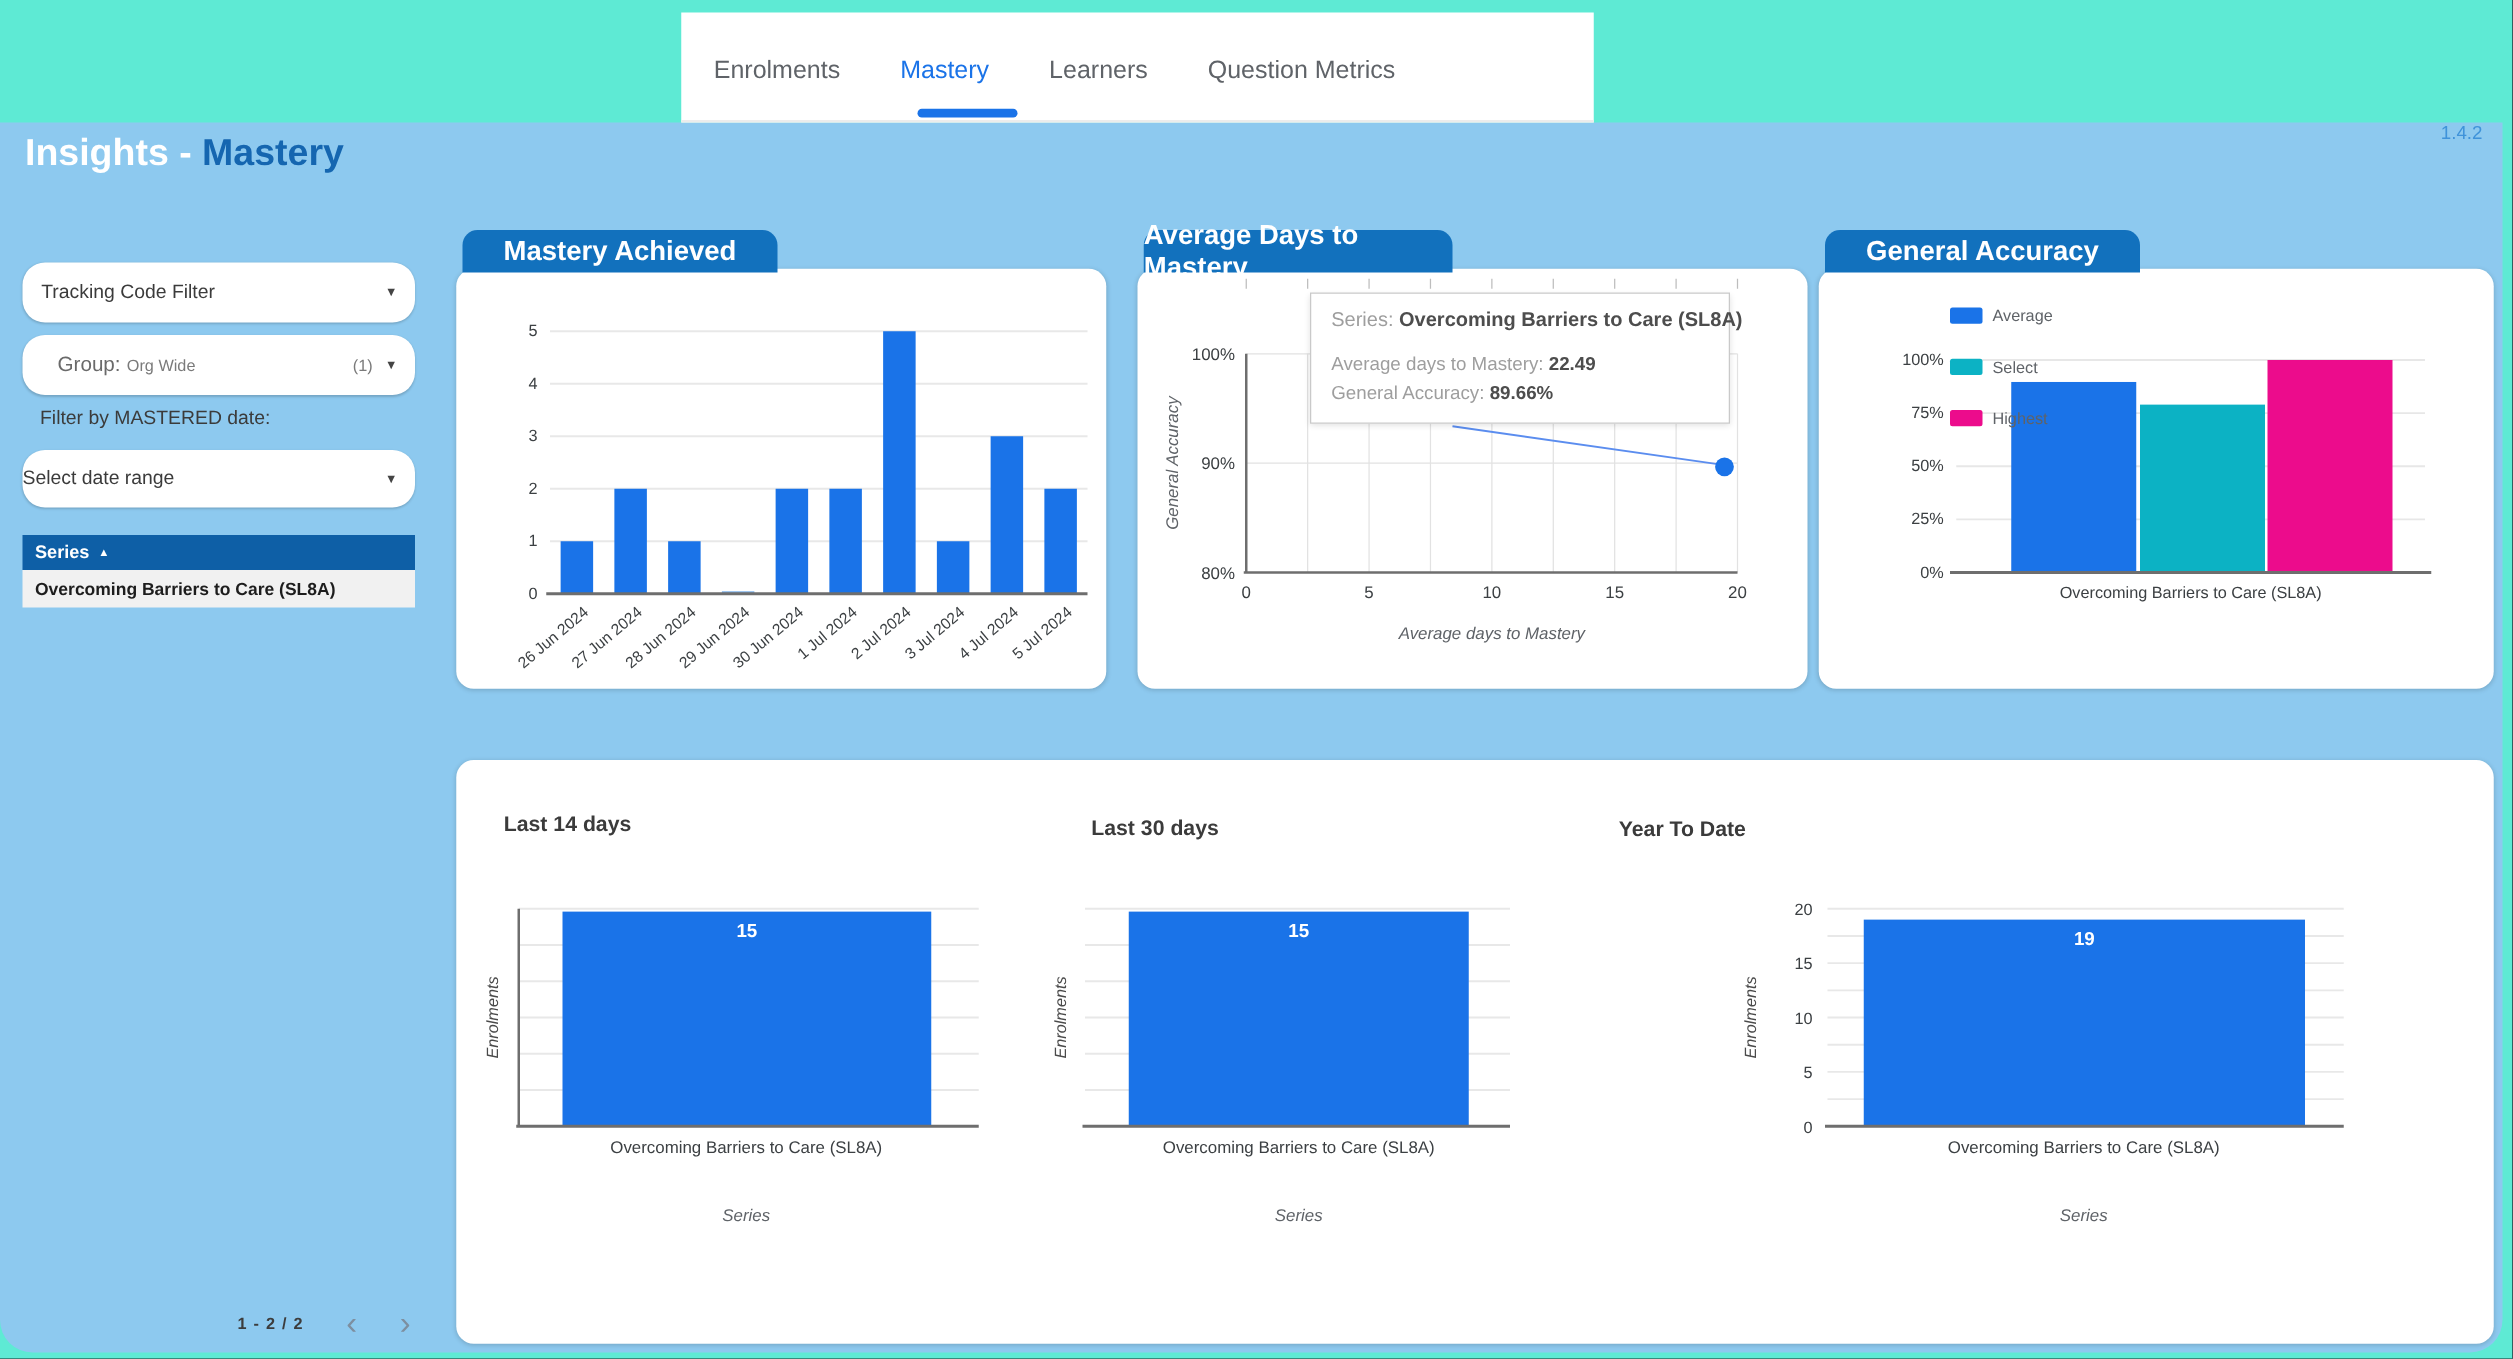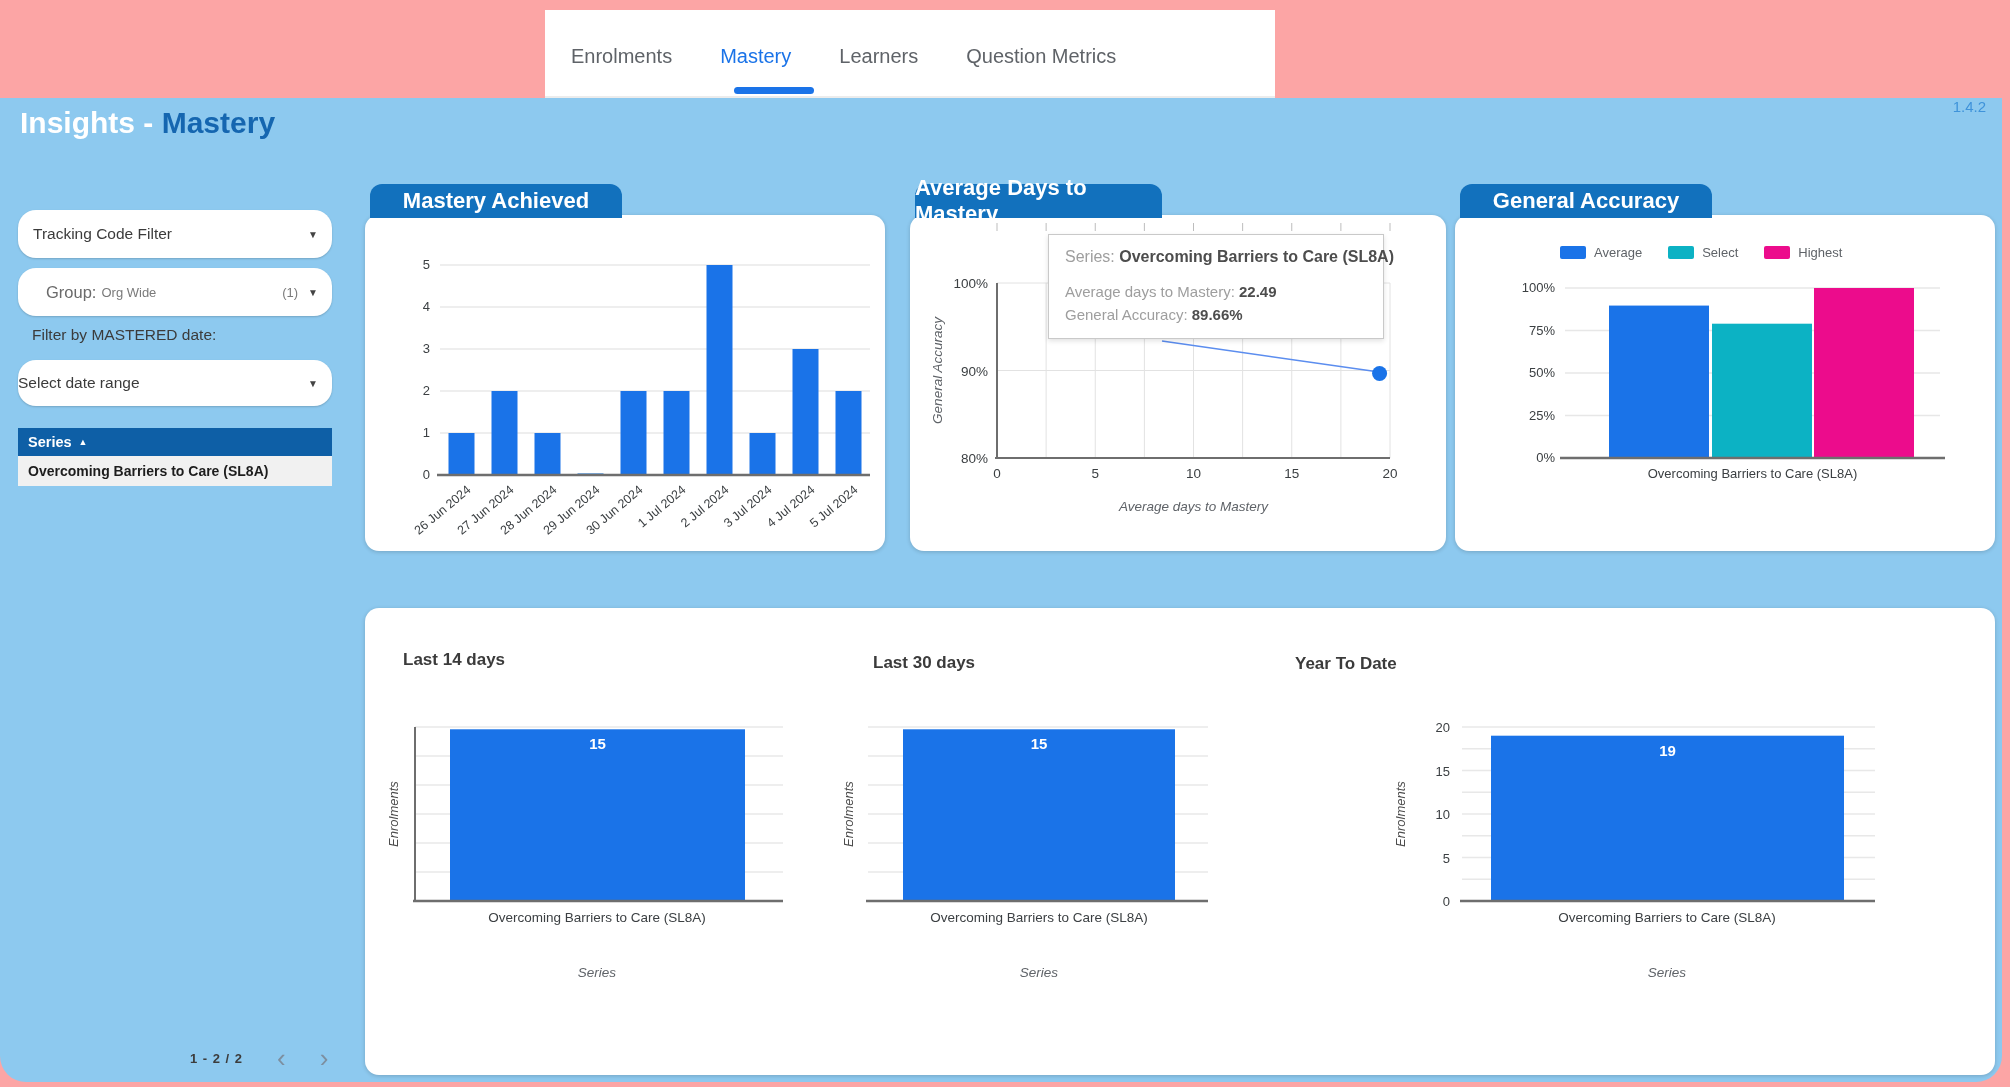--- a/index.html
+++ b/index.html
@@ -1,18 +1,18 @@
 <!DOCTYPE html>
 <html><head>
 <meta charset="utf-8">
 <style>
   * { margin:0; padding:0; box-sizing:border-box; }
   html,body { background:#000; }
   body { font-family:"Liberation Sans", sans-serif; }
-  .page { position:relative; width:2010px; height:1087px; background:#fca5a5; overflow:hidden; }
+  .page { position:relative; width:2010px; height:1087px; background:#5eead4; overflow:hidden; }
 
   
   .tab-panel { position:absolute; left:545px; top:10px; width:730px; height:88px;
     background:#fff; z-index:5; display:flex; align-items:center; gap:48px;
     padding:6px 0 0 26px; border-bottom:2px solid #ececec; }
   .tab { font-size:20px; color:#5f6368; cursor:pointer; white-space:nowrap; }
   .tab.active { color:#1a73e8; font-weight:500; }
   .tab-underline { position:absolute; left:189px; bottom:2px; width:80px; height:7px;
     border-radius:4px; background:#1a73e8; }
 
@@ -64,21 +64,21 @@
 
   
   .tooltip { position:absolute; left:138px; top:19px; width:336px; background:#fff;
     border:1px solid #c9c9c9; box-shadow:0 2px 5px rgba(0,0,0,.12); padding:13px 16px 12px 16px;
     z-index:4; }
   .tooltip .tt-line1 { font-size:16px; color:#9e9e9e; margin-bottom:15px; white-space:nowrap; }
   .tooltip .tt-line { font-size:15px; color:#9e9e9e; line-height:1.5; white-space:nowrap; }
   .tooltip b { color:#4d4d4d; }
 
   
-  .legend { position:absolute; left:105px; top:30px; display:flex; gap:26px; z-index:3; }
+  .legend { position:absolute; left:105px; top:30px; display:flex; gap:26px; z-index:3;flex-direction:column; }
   .legend-item { display:flex; align-items:center; gap:8px; }
   .legend-swatch { width:26px; height:13px; border-radius:2px; }
   .legend-label { font-size:13px; color:#5f6368; }
 
   
   .sub-title { position:absolute; font-size:17px; font-weight:bold; color:#3b3b3b; z-index:3; }
   #sub1 { left:38px; top:42px; }
   #sub2 { left:508px; top:45px; }
   #sub3 { left:930px; top:46px; }
 

